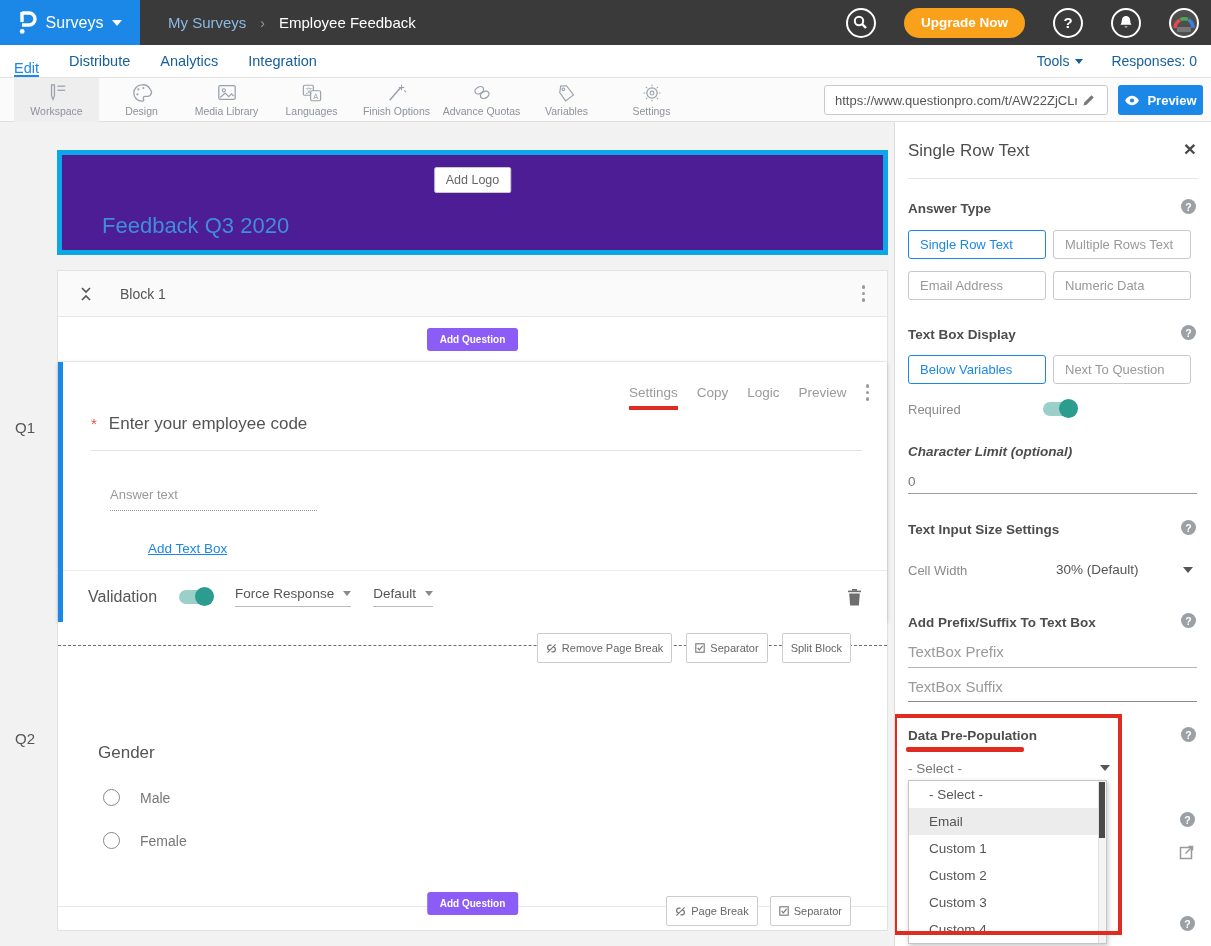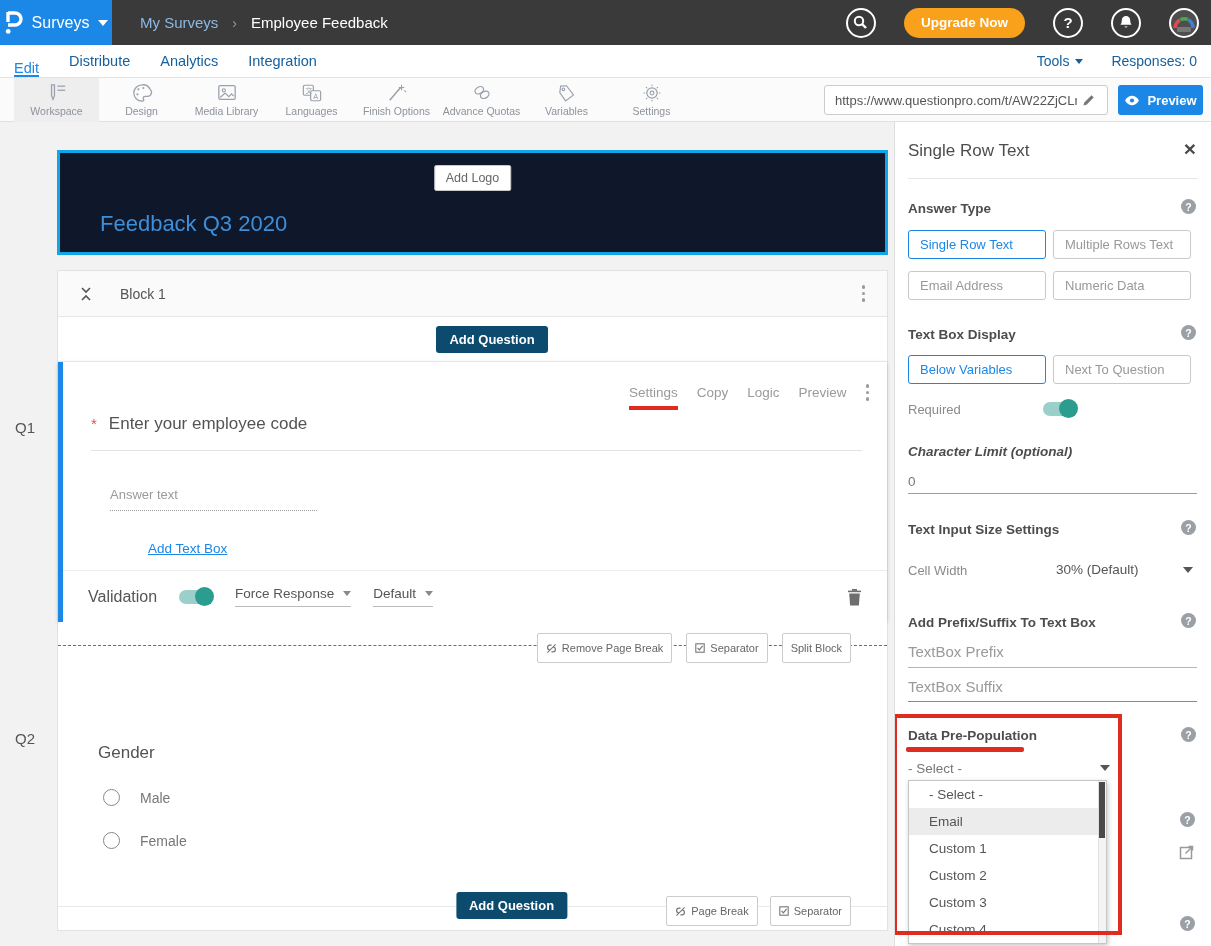--- a/index.html
+++ b/index.html
@@ -1,21 +1,21 @@
 <!DOCTYPE html>
 <html><head>
 <meta charset="utf-8">
 <style>
   * { margin:0; padding:0; box-sizing:border-box; }
   html,body { width:1211px; height:946px; }
   body { font-family:"Liberation Sans", sans-serif; background:#f3f2f2; overflow:hidden; position:relative; }
 
   
   .header { height:45px; background:#3a3a3a; display:flex; align-items:center; }
-  .logo-block { width:112px; height:45px; background:#1b87e6; display:flex; align-items:center; justify-content:center; gap:9px; cursor:pointer; }
+  .logo-block { width:140px; height:45px; background:#1b87e6; display:flex; align-items:center; justify-content:center; gap:9px; cursor:pointer; }
   .logo-block .product { color:#fff; font-size:16px; }
   .caret-w { width:0; height:0; border-left:5px solid transparent; border-right:5px solid transparent; border-top:6px solid #fff; }
   .breadcrumb { margin-left:28px; display:flex; align-items:center; font-size:15px; }
   .bc-parent { color:#8cb9e4; cursor:pointer; }
   .bc-sep { color:#9a9a9a; margin:0 14px; font-size:14px; }
   .bc-current { color:#ffffff; }
   .header-right { margin-left:auto; margin-right:12px; display:flex; gap:28px; }
   .circle-btn { width:30px; height:30px; border:2px solid #fff; border-radius:50%; display:flex; align-items:center; justify-content:center; cursor:pointer; color:#fff; }
   .upgrade-btn { height:30px; padding:0 17px; border-radius:15px; background:#f9a11b; color:#fff; font-weight:bold; font-size:13.5px; display:flex; align-items:center; cursor:pointer; }
   .help-circle::after { content:"?"; color:#fff; font-weight:bold; font-size:15px; }
@@ -39,32 +39,32 @@
   .url-box { position:absolute; left:824px; top:7px; width:284px; height:30px; background:#fff; border:1px solid #ccc; border-radius:3px; display:flex; align-items:center; padding:0 6px 0 10px; }
   .url-box input { flex:1; border:none; outline:none; font-size:13px; color:#555; background:transparent; font-family:"Liberation Sans",sans-serif; min-width:0; }
   .pencil-btn { width:24px; height:24px; display:flex; align-items:center; justify-content:center; cursor:pointer; color:#777; }
   .preview-btn { position:absolute; left:1118px; top:7px; width:85px; height:30px; background:#1b87e6; border-radius:3px; color:#fff; font-weight:bold; font-size:13px; display:flex; align-items:center; justify-content:center; gap:7px; cursor:pointer; }
 
   
   .main { display:flex; height:824px; }
   .canvas { width:894px; position:relative; background:#f3f2f2; overflow:hidden; }
   .q-gutter-label { position:absolute; left:15px; font-size:15px; color:#555; }
 
-  .title-card { position:absolute; left:57px; top:28px; width:831px; height:105px; background:#0f172a; border:3px solid #0ea5e9; }
+  .title-card { position:absolute; left:57px; top:28px; width:831px; height:105px; background:#4c1d95; border:5px solid #0ea5e9; }
   .add-logo-btn { position:absolute; top:12px; left:50%; transform:translateX(-50%); background:#fff; border:1px solid #c9c9c9; border-radius:2px; padding:5px 11px; font-size:12.5px; color:#666; cursor:pointer; }
   .survey-title { position:absolute; left:40px; top:58px; font-size:22px; color:#3e8ed8; cursor:text; }
 
   .block-card { position:absolute; left:57px; top:148px; width:831px; height:661px; background:#fff; border:1px solid #e2e2e2; display:flex; flex-direction:column; }
   .block-header { height:46px; background:#fafafa; border-bottom:1px solid #e7e7e7; display:flex; align-items:center; }
   .collapse-ic { margin-left:22px; cursor:pointer; color:#555; display:flex; }
   .block-title { margin-left:28px; font-size:14px; color:#555; }
   .kebab { margin-left:auto; margin-right:22px; display:flex; flex-direction:column; gap:3px; cursor:pointer; }
   .kebab i { width:3.5px; height:3.5px; border-radius:50%; background:#9a9a9a; }
   .addq-row { height:45px; background:#fff; border-bottom:1px solid #f0f0f0; display:flex; align-items:center; justify-content:center; }
-  .btn-primary { background:#0c4a6e; color:#fff; font-weight:bold; font-size:13px; padding:6px 13px; border-radius:3px; cursor:pointer; border:none; font-family:"Liberation Sans",sans-serif;margin-left:39px; }
+  .btn-primary { background:#8b5cf6; color:#fff; font-weight:bold; font-size:10px; padding:6px 13px; border-radius:3px; cursor:pointer; border:none; font-family:"Liberation Sans",sans-serif; }
 
   
   .q1-card { height:260px; position:relative; border-left:5px solid #1b87e6; box-shadow:0 1px 4px rgba(0,0,0,.18); background:#fff; }
   .q-tabs { position:absolute; right:18px; top:22px; display:flex; align-items:center; gap:19px; font-size:13.5px; color:#9a9a9a; }
   .q-tab { cursor:pointer; }
   .q-tab.annotated { border-bottom:4px solid #e02b20; padding-bottom:6px; margin-bottom:-10px; }
   .q-title-row { margin:52px 25px 0 28px; display:flex; gap:12px; align-items:baseline; }
   .req-star { color:#e0514a; font-size:15px; }
   .q-text { font-size:17px; color:#545454; cursor:text; }
   .q-underline { margin:16px 25px 0 28px; border-bottom:1px solid #e3e3e3; }

